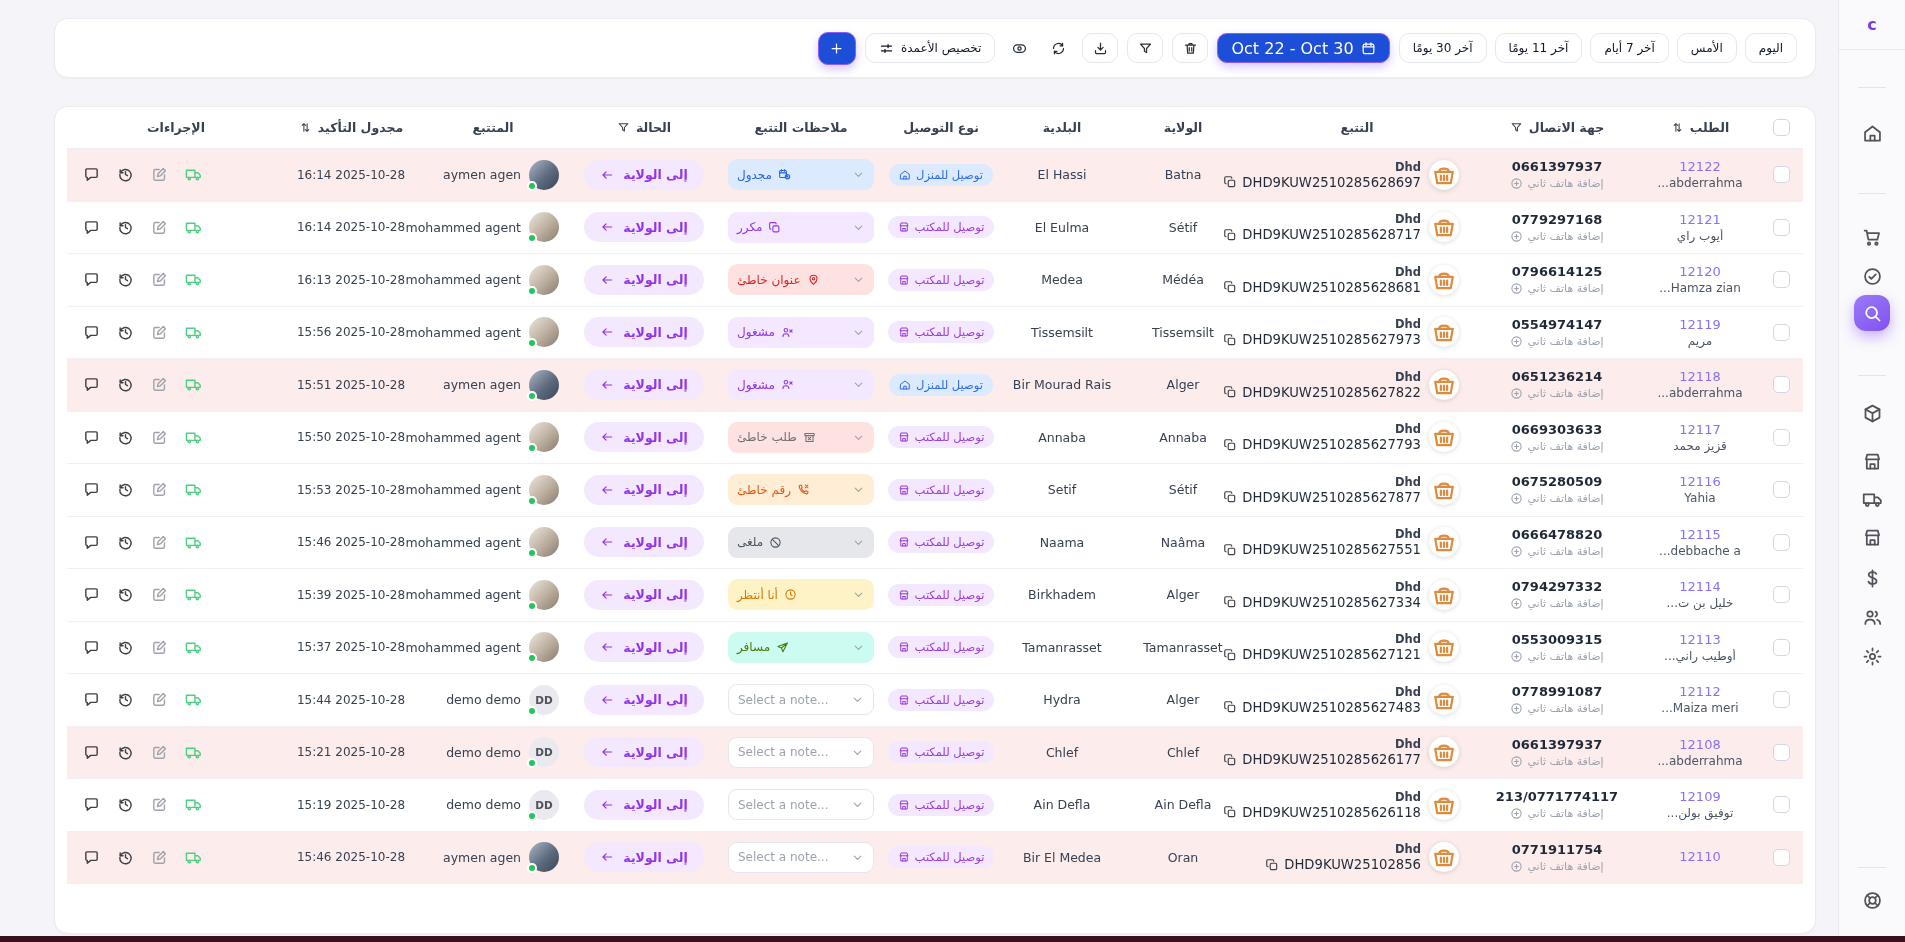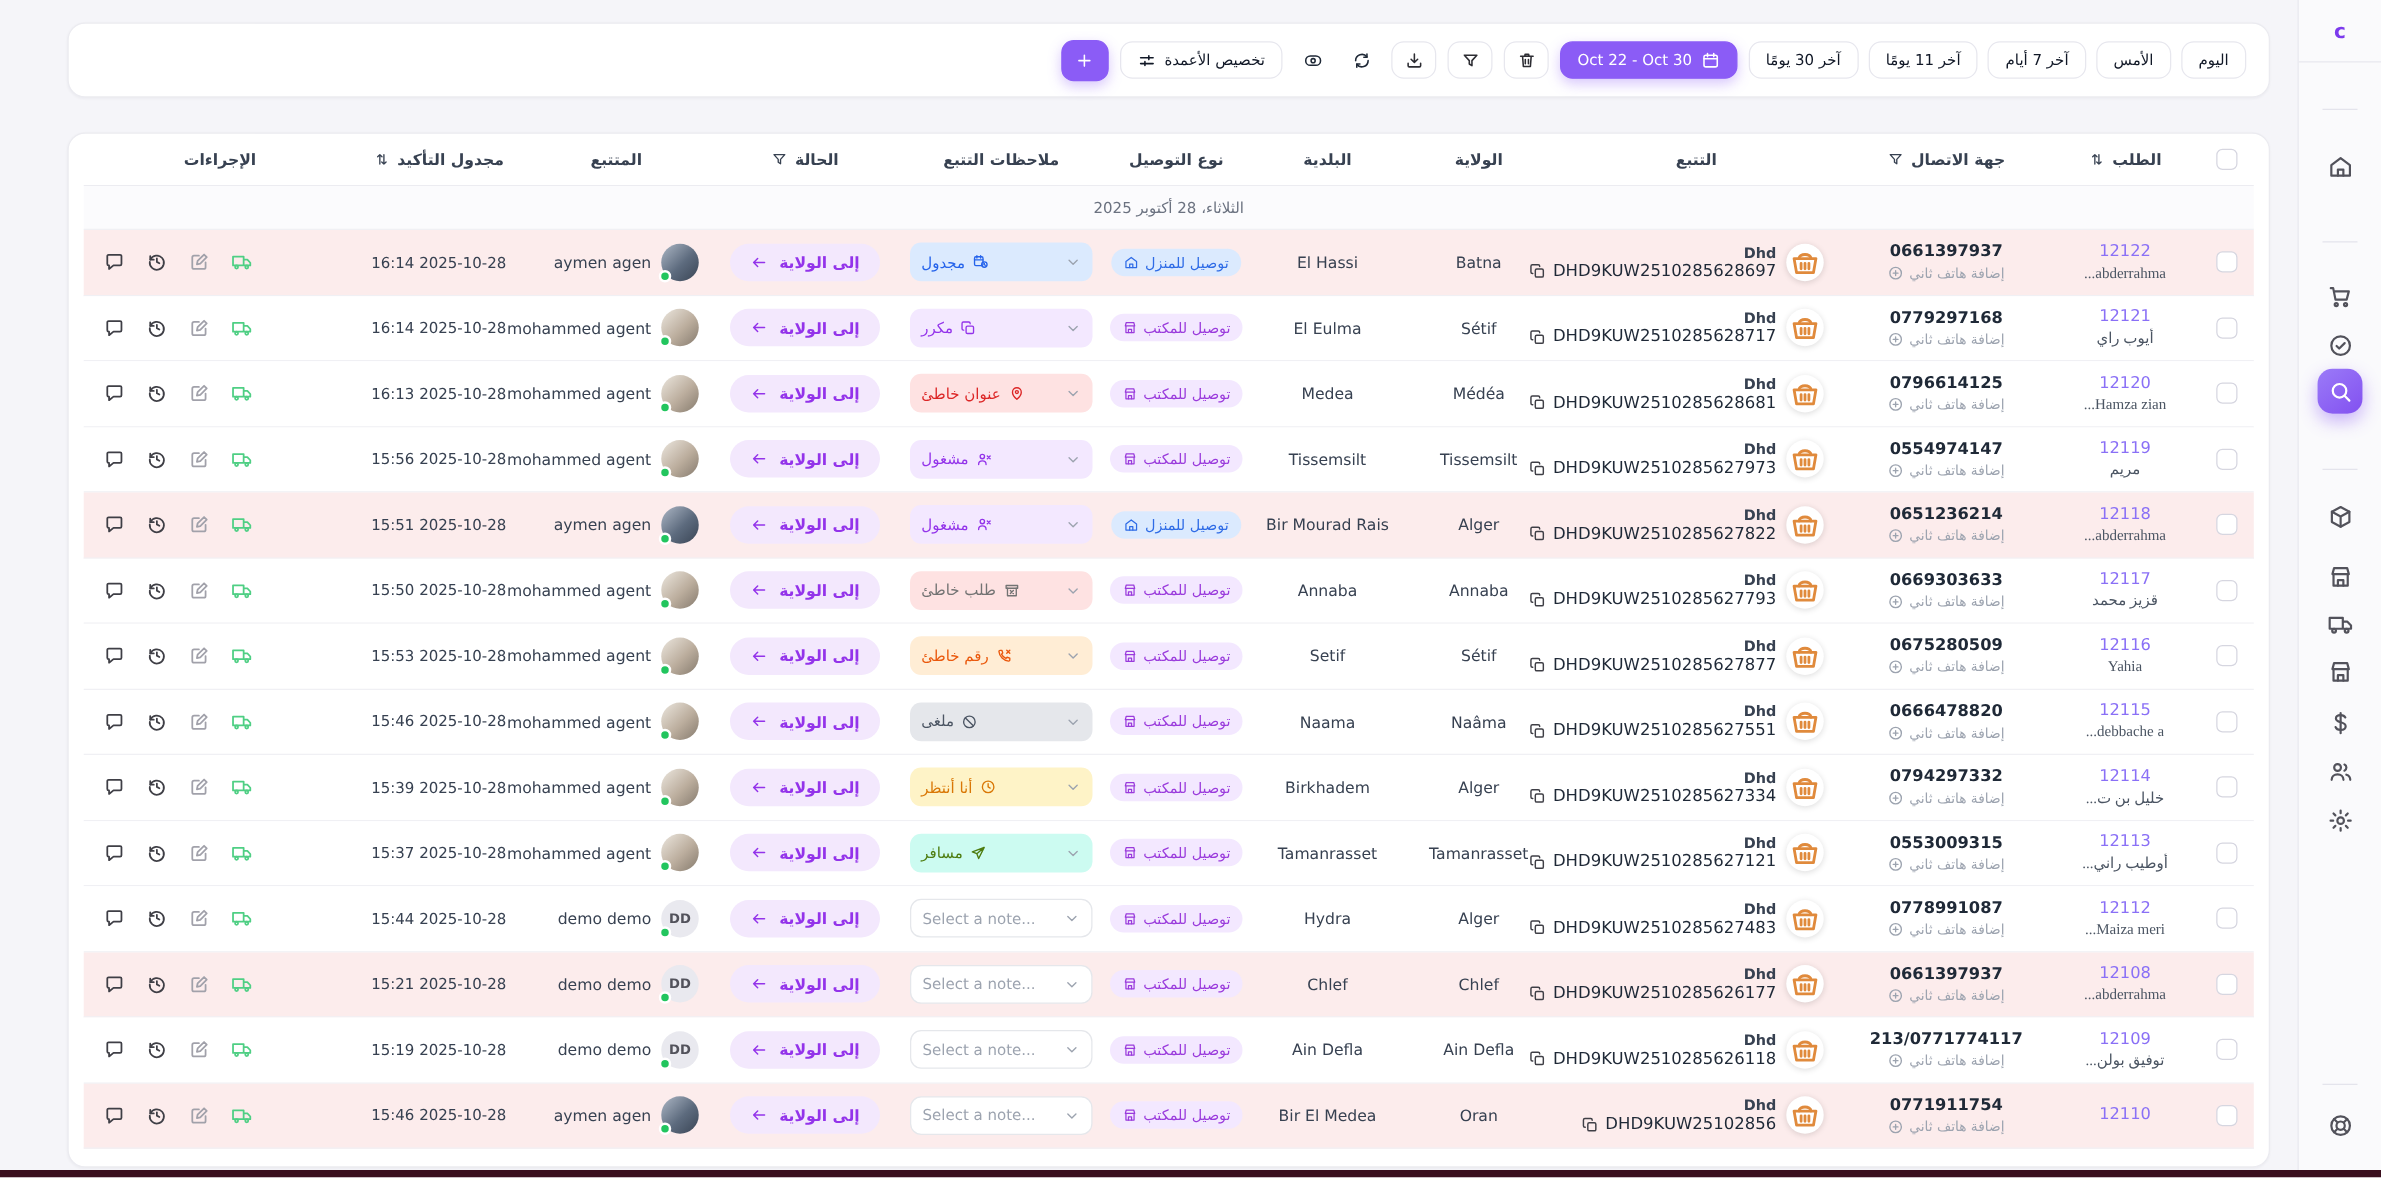--- a/index.html
+++ b/index.html
@@ -23,41 +23,41 @@
   .card { background:#fff; border:1px solid #ebebf0; border-radius:14px; box-shadow:0 1px 2px rgba(16,24,40,.04); }
 
   
   .toolbar { height:60px; display:flex; align-items:center; gap:9px; padding:0 18px; margin-bottom:28px; }
   .qr { display:flex; gap:8px; }
   .btn { display:inline-flex; align-items:center; gap:7px; height:30px; padding:0 13px; border-radius:10px; border:1px solid #e7e7ee;
          background:#fff; font-size:12px; color:#111827; font-family:inherit; cursor:pointer; white-space:nowrap; }
   .btn svg { width:15px; height:15px; }
   .btn-icon { width:36px; justify-content:center; padding:0; color:#2d2d33; }
   .btn-plain { border:none; width:30px; justify-content:center; padding:0; color:#1f2937; }
-  .btn-purple { background:#8b5cf6; border-color:#8b5cf6; color:#fff; font-size:12px; box-shadow:0 4px 10px rgba(139,92,246,.35); }
+  .btn-purple { background:#1d4ed8; border-color:#8b5cf6; color:#fff; font-size:16px; box-shadow:0 4px 10px rgba(139,92,246,.35); }
   .btn-add { width:38px; height:33px; justify-content:center; padding:0; }
   .btn-add svg { width:17px; height:17px; }
 
   
   .table-card { height:828px; overflow:hidden; padding:0 12px; }
   .grid { display:grid; grid-template-columns:44px 118px 168px 232px 116px 126px 116px 164px 150px 152px 132px 1fr; align-items:center; }
   .thead { height:42px; border-bottom:1px solid #ececf1; }
   .th { display:flex; align-items:center; justify-content:center; gap:6px; font-size:12.5px; font-weight:600; color:#374151; }
   .th svg { width:13px; height:13px; color:#374151; }
   .group-row { height:35px; display:flex; align-items:center; justify-content:center; font-size:12px; color:#6b7280;
                background:#fbfbfd; border-bottom:1px solid #f0f0f4; }
   .row { height:52.5px; border-bottom:1px solid #f0f0f4; background:#fff; }
   .row.pink { background:#fcecec; }
   .cell { display:flex; align-items:center; justify-content:center; gap:6px; min-width:0; }
 
   .cb { width:17px; height:17px; border:1.5px solid #d6d6e0; border-radius:5px; background:#fff; display:inline-block; cursor:pointer; }
 
   .order-cell { flex-direction:column; gap:2px; }
   .order-id { color:#8a70f6; font-size:13px; cursor:pointer; }
-  .order-name { font-size:12px; color:#4b5563; max-width:110px; white-space:nowrap; overflow:hidden;font-family:Liberation Serif, serif; }
+  .order-name { font-size:12px; color:#4b5563; max-width:110px; white-space:nowrap; overflow:hidden; }
 
   .contact-cell { flex-direction:column; gap:3px; }
   .phone { font-size:13px; font-weight:600; color:#1f2937; direction:ltr; }
   .add-phone { display:flex; align-items:center; gap:4px; font-size:11px; color:#9ca3af; cursor:pointer; }
   .add-phone svg { width:13px; height:13px; }
 
   .track-cell { justify-content:flex-start; padding-right:14px; gap:8px; }
   .track-logo { width:30px; height:30px; border-radius:50%; background:#fff; box-shadow:0 1px 5px rgba(0,0,0,.14);
                 display:flex; align-items:center; justify-content:center; color:#e08a3c; flex:0 0 30px; }
   .track-logo svg { width:19px; height:19px; }
@@ -351,23 +351,20 @@
               <svg viewBox="0 0 24 24" fill="none" stroke="currentColor" stroke-width="2" stroke-linecap="round" stroke-linejoin="round" style="width:100%;height:100%;display:block">
                 <path d="M9 19V5M9 5L5.8 8.2M9 5l3.2 3.2M15 5v14M15 19l-3.2-3.2M15 19l3.2-3.2"></path>
               </svg>
             </span>
      </div>
           <div class="th">
        <span>الإجراءات</span>
 
      </div>
         </div>
-      <div class="group-row">
-        <span>الثلاثاء، 28 أكتوبر 2025</span>
-      </div>
       <div id="tbody">
           <div class="row grid pink">
     <div class="cell">
               <span class="cb"></span>
             </div>
     <div class="cell order-cell">
       <span class="order-id">12122</span>
       <span class="order-name">abderrahma...</span>
     </div>
     <div class="cell contact-cell">

